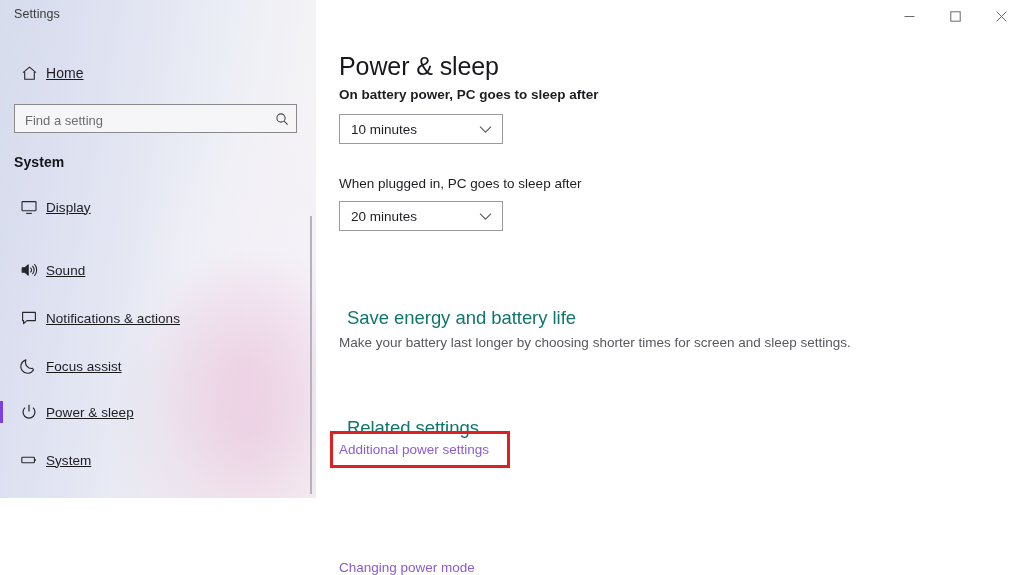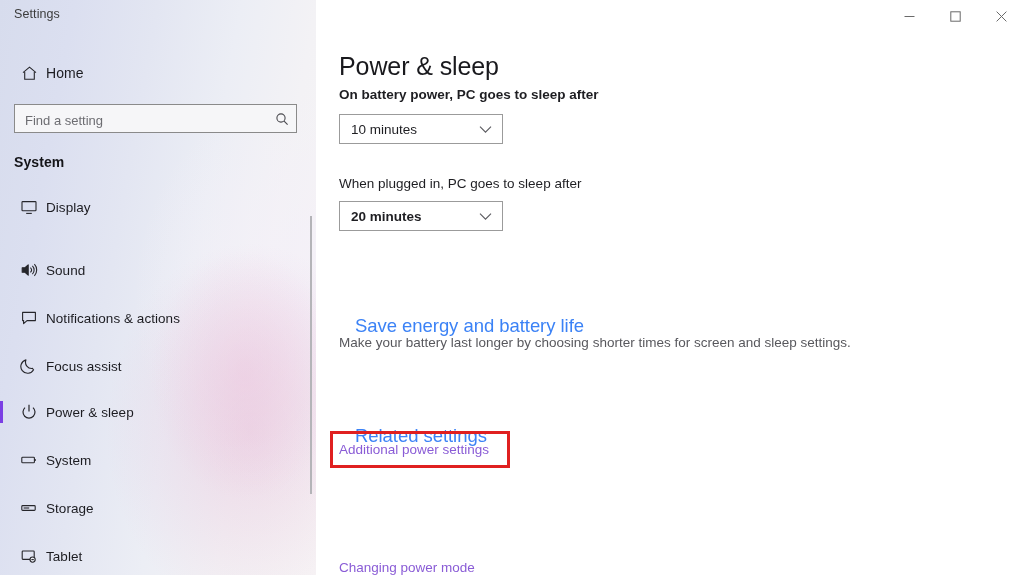--- a/index.html
+++ b/index.html
@@ -21,21 +21,21 @@
     height: 575px;
     overflow: hidden;
     background: #ffffff;
   }
 
   
   #sidebar {
     position: absolute;
     left: 0; top: 0;
     width: 316px;
-    height: 575px;
+    height: 498px;
     background:
       radial-gradient(ellipse 200px 260px at 250px 430px, rgba(226,176,208,0.40) 0%, rgba(226,176,208,0.0) 72%),
       radial-gradient(ellipse 240px 300px at 300px 300px, rgba(244,240,248,0.95) 0%, rgba(244,240,248,0.0) 70%),
       linear-gradient(100deg, #d7dced 0%, #dbdff0 18%, #e3e6f2 38%, #eceef5 58%, #f3f2f5 76%, #f7f5f6 100%);
     overflow: hidden;
   }
   #sidebar-glow {
     position: absolute;
     left: 150px; top: 250px;
     width: 190px; height: 250px;
@@ -112,21 +112,21 @@
 
   #section-system {
     position: absolute;
     left: 14px; top: 154px;
     font-size: 14px;
     font-weight: bold;
     color: #141418;
     letter-spacing: 0.1px;
   }
 
-  .nav-item { cursor: default; }
+  .nav-item { cursor: default; text-decoration: underline; }
   .nav-item.selected .nav-label { font-weight: normal; }
   .sel-bar {
     position: absolute;
     left: 0; top: 6px;
     width: 3px; height: 22px;
     background: #7b3fe4;
   }
 
   
   #sidebar-scrollbar {
@@ -185,40 +185,40 @@
     left: 23px;
     width: 164px; height: 30px;
     border: 1px solid #9b9b9b;
     background: #ffffff;
     box-sizing: border-box;
     display: flex;
     align-items: center;
     justify-content: space-between;
   }
   #combo-battery { top: 114px; }
-  #combo-plugged { top: 201px; font-weight: bold; }
+  #combo-plugged { top: 201px; }
   .combo-value {
     font-size: 13.5px;
     color: #1e1e22;
     padding-left: 11px;
   }
   .combo-arrow {
     color: #5a5a5f;
     padding-right: 10px;
     display: flex;
     align-items: center;
   }
 
   .section-heading {
     position: absolute;
     left: 23px;
     font-size: 18.5px;
-    color: #3b82f6;
+    color: #0f766e;
     font-weight: normal;
-    margin: 16px;
+    margin: 8px;
     letter-spacing: -0.05px;
   }
   #heading-save { top: 299px; }
   #heading-related { top: 409px; }
   #heading-help { top: 509px; }
 
   #desc-save {
     position: absolute;
     left: 23px; top: 335px;
     font-size: 13.5px;

